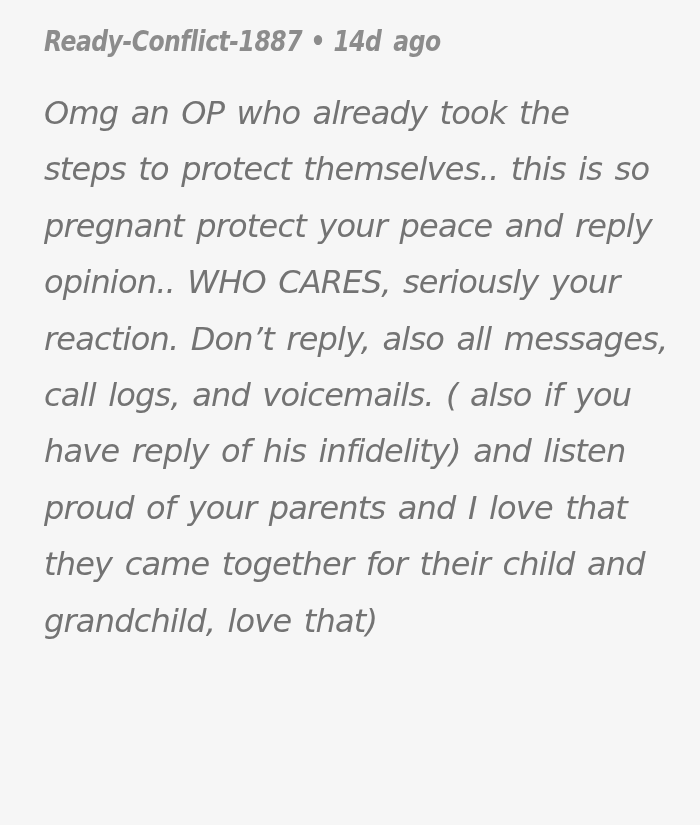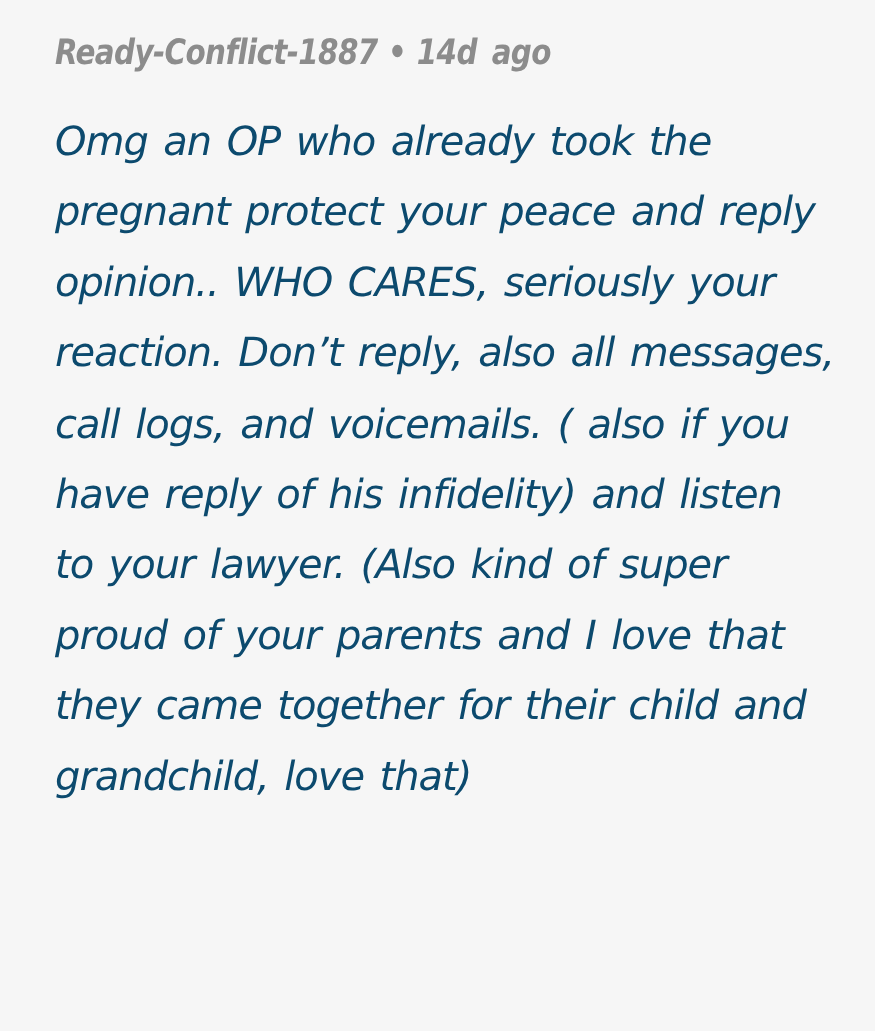--- a/index.html
+++ b/index.html
@@ -27,40 +27,40 @@
     transform-origin: 0 0;
   }
   .comment-header .sep {
     margin: 0 10px;
     color: #8c8c8c;
   }
   .comment-body {
     margin-top: 25px;
     font-size: 32px;
     line-height: 56.4px;
-    color: #0c4a6e;
+    color: #737373;
     letter-spacing: -0.8px;
     word-spacing: 3px;
   }
   .comment-line {
     white-space: nowrap;
   }
 </style>
 </head>
 <body>
 
 <div class="comment">
   <div class="comment-header">
     <span>Ready-Conflict-1887</span><span class="sep">•</span><span>14d ago</span>
   </div>
   <div class="comment-body">
     <div class="comment-line">Omg an OP who already took the</div>
+    <div class="comment-line">steps to protect themselves.. this is so</div>
     <div class="comment-line">pregnant protect your peace and reply</div>
     <div class="comment-line">opinion.. WHO CARES, seriously your</div>
     <div class="comment-line">reaction. Don’t reply, also all messages,</div>
     <div class="comment-line">call logs, and voicemails. ( also if you</div>
     <div class="comment-line">have reply of his infidelity) and listen</div>
-    <div class="comment-line">to your lawyer. (Also kind of super</div>
     <div class="comment-line">proud of your parents and I love that</div>
     <div class="comment-line">they came together for their child and</div>
     <div class="comment-line">grandchild, love that)</div>
   </div>
 </div>
 
 </body></html>

